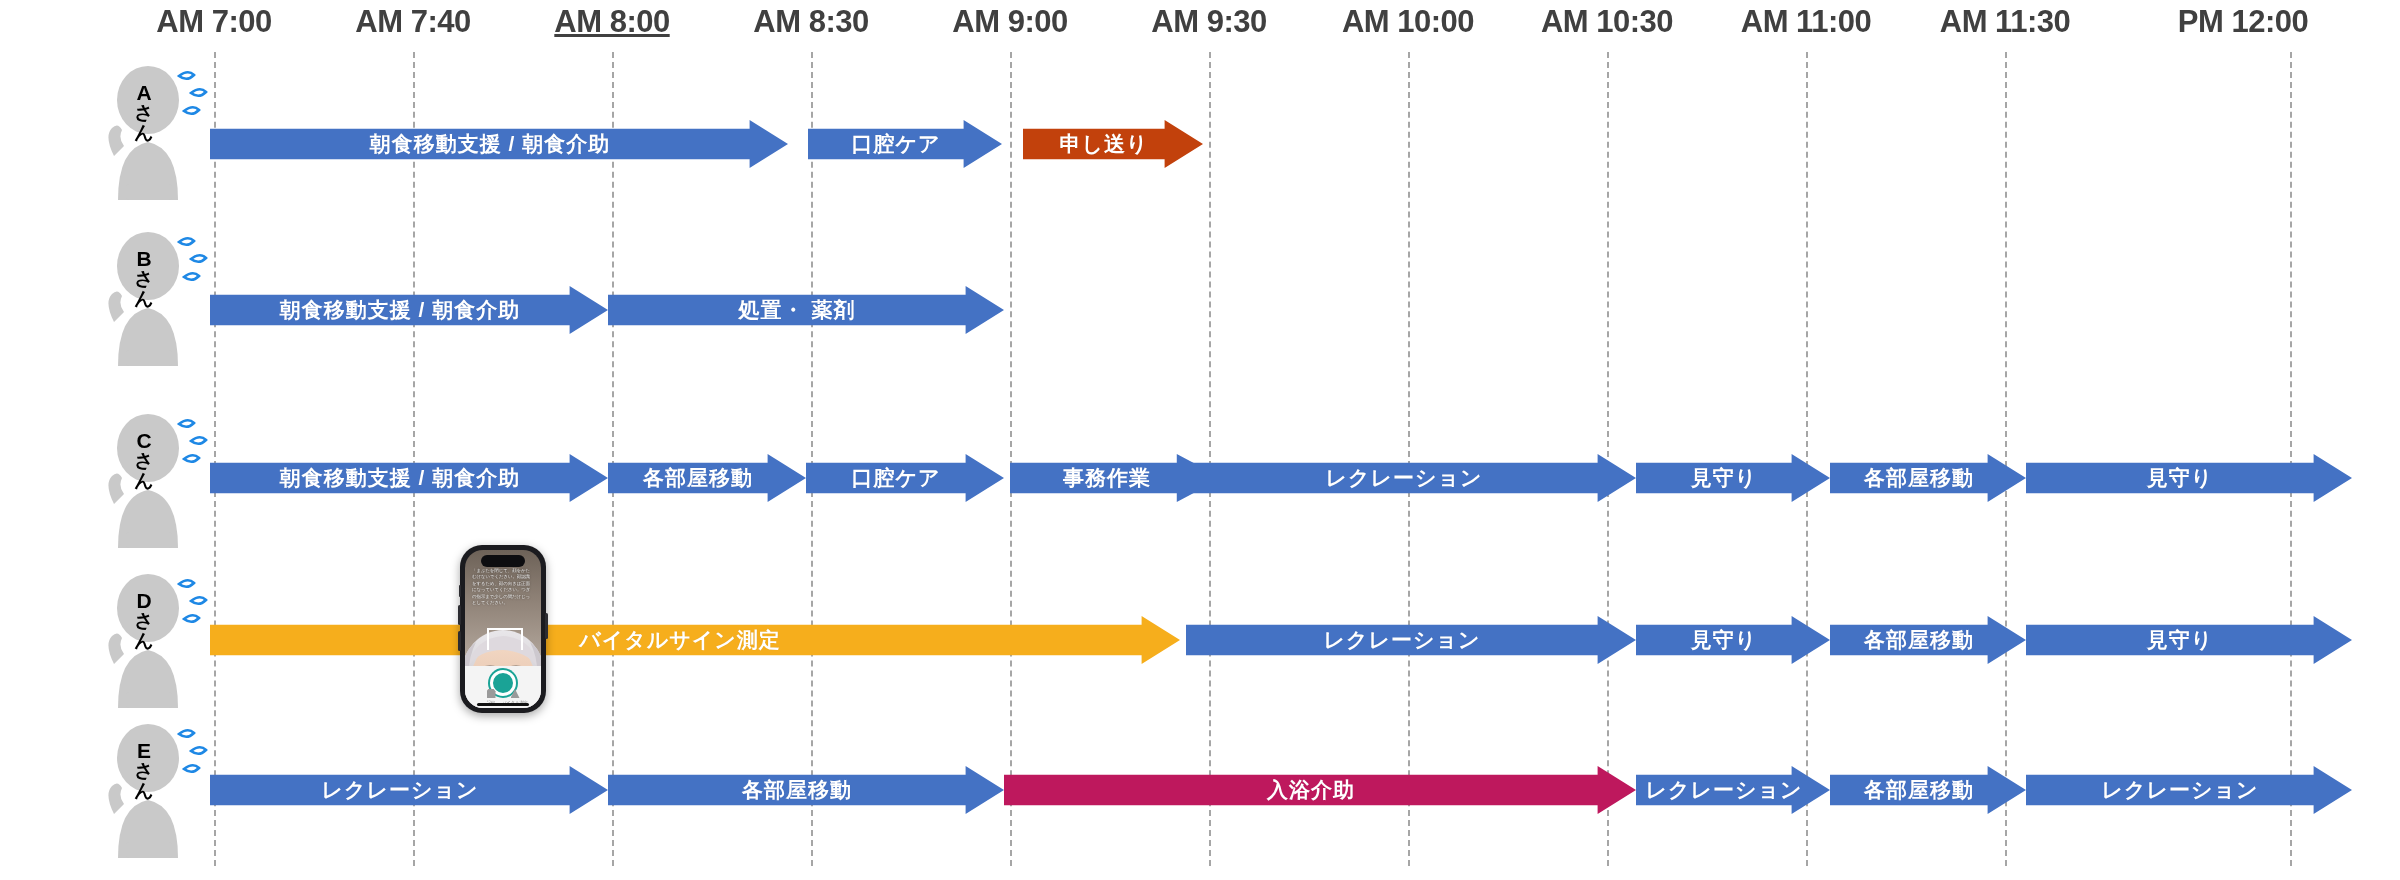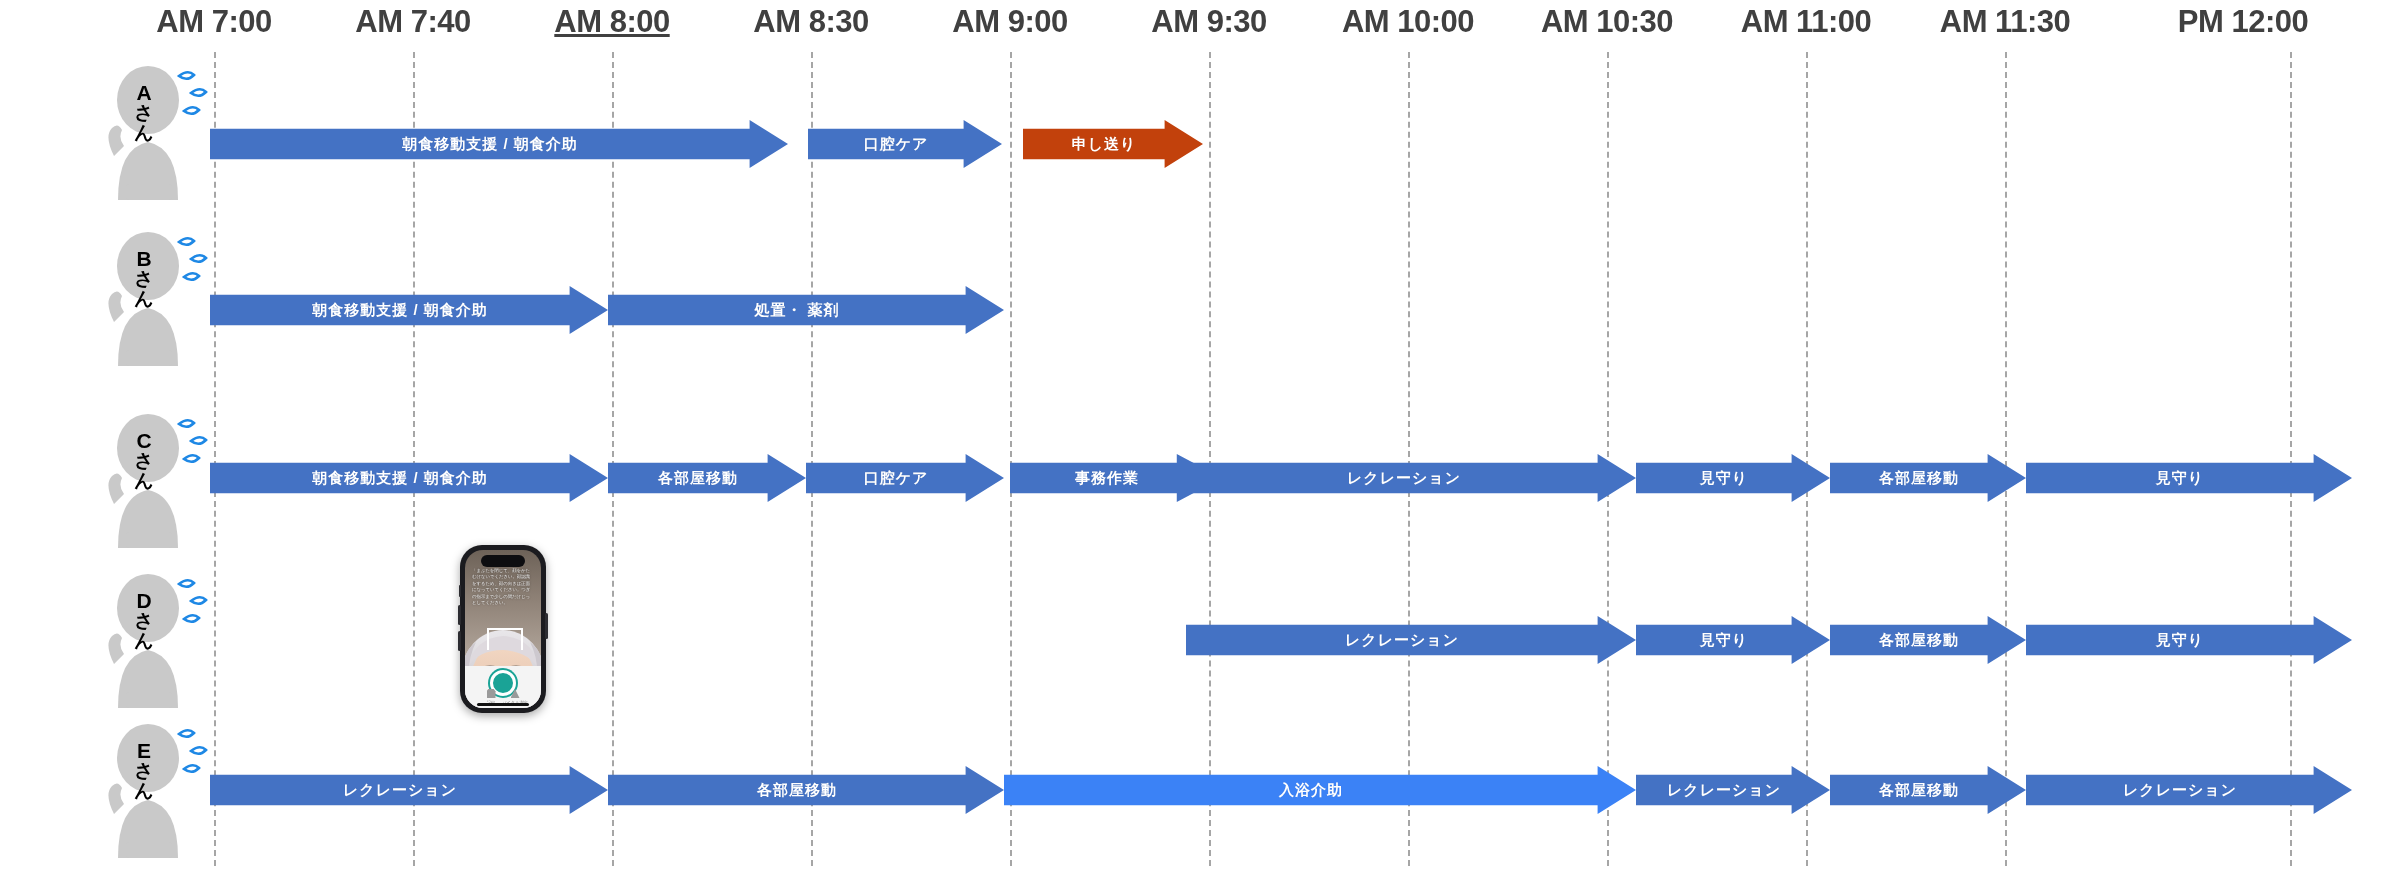--- a/index.html
+++ b/index.html
@@ -43,21 +43,21 @@
     line-height: 1.02;
     letter-spacing: 0px;
   }
   .av-label .kana { font-size: 19px; display: block; }
 
   
   .task {
     position: absolute;
     display: flex; align-items: center; justify-content: center;
     color: #ffffff;
-    font-size: 15px;
+    font-size: 21px;
     font-weight: bold;
     white-space: nowrap;
     letter-spacing: 1px;
   }
   .task .tlabel {
     position: relative; z-index: 2;
     padding-right: 18px;
     text-shadow: 0 0 1px rgba(0,0,0,.12);
   }
   .task.orange .tlabel { padding-right: 30px; }
@@ -255,20 +255,23 @@
     </g>
     <g fill="none" stroke="#1E88E5" stroke-width="2.6">
       <path d="M71 16 q9 -7 15 -1 q-7 7 -15 1 Z"></path>
       <path d="M83 33 q9 -7 15 -1 q-7 7 -15 1 Z"></path>
       <path d="M76 51 q9 -7 15 -1 q-7 7 -15 1 Z"></path>
     </g>
   </svg>
           <div class="av-label"><span>D</span><span class="kana" style="white-space: pre-line;">さ
 ん</span></div>
         </div>
+        <div class="task orange" style="left: 210px; top: 56px; width: 970px; height: 48px; background: rgb(246, 174, 28); clip-path: polygon(0% 18%, 96.041% 18%, 96.041% 0%, 100% 50%, 96.041% 100%, 96.041% 82%, 0% 82%); z-index: 30;">
+          <span class="tlabel">バイタルサイン測定</span>
+        </div>
         <div class="task blue" style="left: 1186px; top: 56px; width: 450px; height: 48px; background: rgb(68, 114, 196); clip-path: polygon(0% 18%, 91.467% 18%, 91.467% 0%, 100% 50%, 91.467% 100%, 91.467% 82%, 0% 82%); z-index: 10;">
           <span class="tlabel">レクレーション</span>
         </div>
         <div class="task blue" style="left: 1636px; top: 56px; width: 194px; height: 48px; background: rgb(68, 114, 196); clip-path: polygon(0% 18%, 80.206% 18%, 80.206% 0%, 100% 50%, 80.206% 100%, 80.206% 82%, 0% 82%); z-index: 10;">
           <span class="tlabel">見守り</span>
         </div>
         <div class="task blue" style="left: 1830px; top: 56px; width: 196px; height: 48px; background: rgb(68, 114, 196); clip-path: polygon(0% 18%, 80.408% 18%, 80.408% 0%, 100% 50%, 80.408% 100%, 80.408% 82%, 0% 82%); z-index: 10;">
           <span class="tlabel">各部屋移動</span>
         </div>
         <div class="task blue" style="left: 2026px; top: 56px; width: 326px; height: 48px; background: rgb(68, 114, 196); clip-path: polygon(0% 18%, 88.221% 18%, 88.221% 0%, 100% 50%, 88.221% 100%, 88.221% 82%, 0% 82%); z-index: 10;">
@@ -292,21 +295,21 @@
   </svg>
           <div class="av-label"><span>E</span><span class="kana" style="white-space: pre-line;">さ
 ん</span></div>
         </div>
         <div class="task blue" style="left: 210px; top: 56px; width: 398px; height: 48px; background: rgb(68, 114, 196); clip-path: polygon(0% 18%, 90.352% 18%, 90.352% 0%, 100% 50%, 90.352% 100%, 90.352% 82%, 0% 82%); z-index: 10;">
           <span class="tlabel">レクレーション</span>
         </div>
         <div class="task blue" style="left: 608px; top: 56px; width: 396px; height: 48px; background: rgb(68, 114, 196); clip-path: polygon(0% 18%, 90.303% 18%, 90.303% 0%, 100% 50%, 90.303% 100%, 90.303% 82%, 0% 82%); z-index: 10;">
           <span class="tlabel">各部屋移動</span>
         </div>
-        <div class="task blue" style="left: 1004px; top: 56px; width: 632px; height: 48px; background: #3b82f6; clip-path: polygon(0% 18%, 93.924% 18%, 93.924% 0%, 100% 50%, 93.924% 100%, 93.924% 82%, 0% 82%); z-index: 10;">
+        <div class="task blue" style="left: 1004px; top: 56px; width: 632px; height: 48px; background: #be185d; clip-path: polygon(0% 18%, 93.924% 18%, 93.924% 0%, 100% 50%, 93.924% 100%, 93.924% 82%, 0% 82%); z-index: 10;">
           <span class="tlabel">入浴介助</span>
         </div>
         <div class="task blue" style="left: 1636px; top: 56px; width: 194px; height: 48px; background: rgb(68, 114, 196); clip-path: polygon(0% 18%, 80.206% 18%, 80.206% 0%, 100% 50%, 80.206% 100%, 80.206% 82%, 0% 82%); z-index: 10;">
           <span class="tlabel">レクレーション</span>
         </div>
         <div class="task blue" style="left: 1830px; top: 56px; width: 196px; height: 48px; background: rgb(68, 114, 196); clip-path: polygon(0% 18%, 80.408% 18%, 80.408% 0%, 100% 50%, 80.408% 100%, 80.408% 82%, 0% 82%); z-index: 10;">
           <span class="tlabel">各部屋移動</span>
         </div>
         <div class="task blue" style="left: 2026px; top: 56px; width: 326px; height: 48px; background: rgb(68, 114, 196); clip-path: polygon(0% 18%, 88.221% 18%, 88.221% 0%, 100% 50%, 88.221% 100%, 88.221% 82%, 0% 82%); z-index: 10;">
           <span class="tlabel">レクレーション</span>

